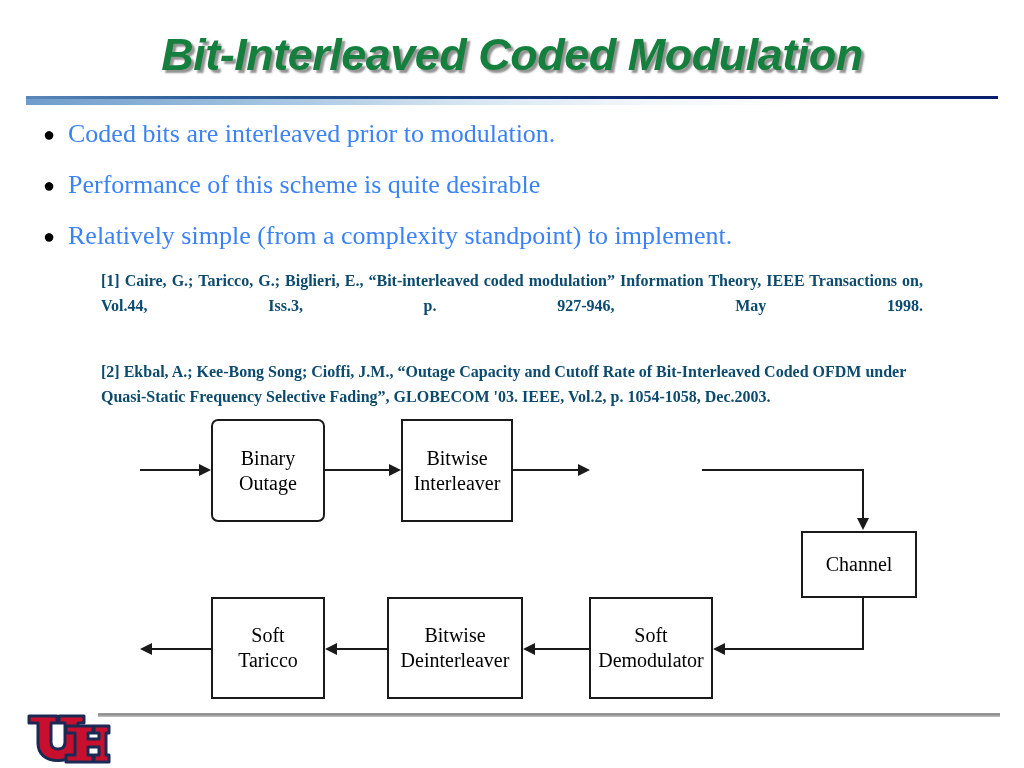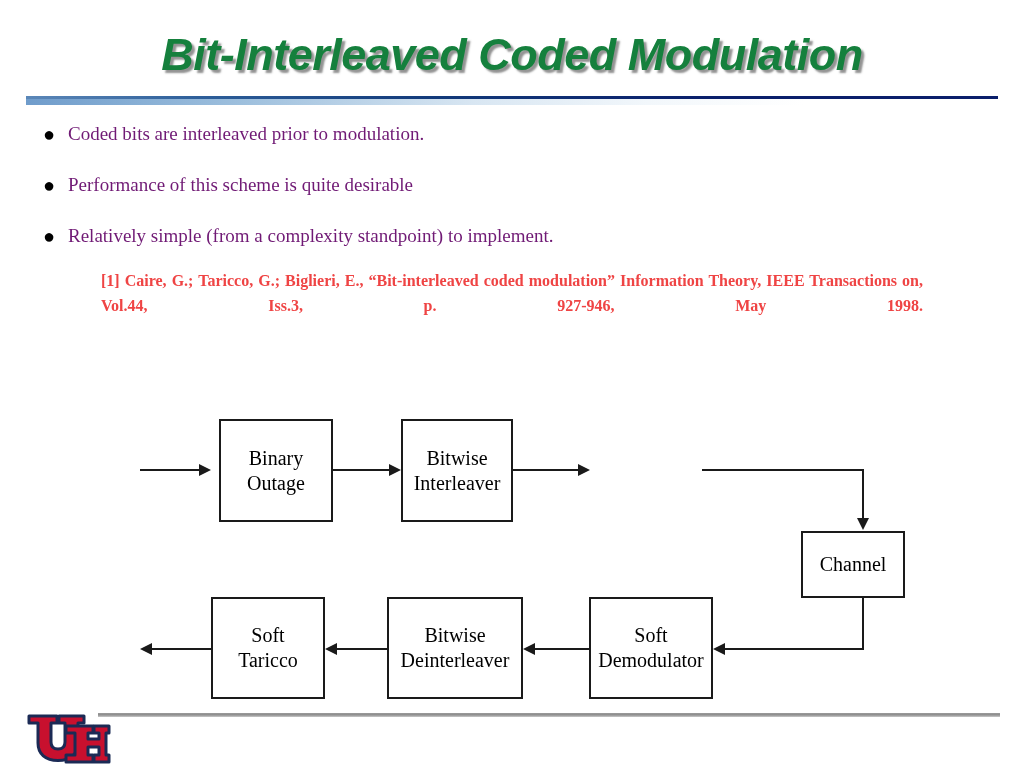--- a/index.html
+++ b/index.html
@@ -77,35 +77,35 @@
     width: 34px;
     flex: 0 0 34px;
     font-size: 20px;
     line-height: 32px;
     color: #000;
     text-align: left;
     padding-left: 9px;
     box-sizing: border-box;
   }
   .bullet-text {
-    font-size: 19px;
+    font-size: 26px;
     line-height: 32px;
-    color: #701a75;
+    color: #3b82f6;
     white-space: nowrap;
   }
 
   
   #refs {
     position: absolute;
     left: 101px;
     top: 268px;
     width: 822px;
     font-weight: bold;
     font-size: 16px;
-    color: #ef4444;
+    color: #0c4a6e;
   }
   .ref {
     text-align: justify;
     line-height: 25px;
     margin-bottom: 16px;
   }
   .ref:last-child { margin-bottom: 0; }
   .ref::after {
     content: "";
     display: inline-block;
@@ -219,28 +219,29 @@
 
     <div class="bullet-row">
       <div class="bullet-mark">●</div>
       <div class="bullet-text">Relatively simple (from a complexity standpoint) to implement.</div>
     </div>
 
   </div>
 
   <div id="refs">
     <div class="ref">[1] Caire, G.; Taricco, G.; Biglieri, E., “Bit-interleaved coded modulation” Information Theory, IEEE Transactions on, Vol.44, Iss.3, p. 927-946, May 1998.</div>
+    <div class="ref noj">[2] Ekbal, A.; Kee-Bong Song; Cioffi, J.M., “Outage Capacity and Cutoff Rate of Bit-Interleaved Coded OFDM under Quasi-Static Frequency Selective Fading”, GLOBECOM '03. IEEE, Vol.2, p. 1054-1058, Dec.2003.</div>
   </div>
 
   <div id="diagram">
 
     <div class="ln h" style="left:140px; top:469px; width:60px;"></div>
     <div class="ah right" style="left:199px; top:464px;"></div>
 
-    <div class="blk" style="left:219px; top:419px; width:114px; height:103px;">
+    <div class="blk" style="left:211px; top:419px; width:114px; height:103px;border-radius:7px;">
       <span>
         <span>Binary</span><br>
         <span>Outage</span>
       </span>
     </div>
 
     <div class="ln h" style="left:325px; top:469px; width:65px;"></div>
     <div class="ah right" style="left:389px; top:464px;"></div>
 
     <div class="blk" style="left:401px; top:419px; width:112px; height:103px;">
@@ -251,21 +252,21 @@
     </div>
 
     <div class="ln h" style="left:513px; top:469px; width:66px;"></div>
     <div class="ah right" style="left:578px; top:464px;"></div>
 
 
     <div class="ln h" style="left:702px; top:469px; width:162px;"></div>
     <div class="ln v" style="left:862px; top:469px; height:50px;"></div>
     <div class="ah down" style="left:857px; top:518px;"></div>
 
-    <div class="blk" style="left:801px; top:531px; width:104px; height:67px;">
+    <div class="blk" style="left:801px; top:531px; width:116px; height:67px;">
       <span>Channel</span>
     </div>
 
     <div class="ln v" style="left:862px; top:598px; height:52px;"></div>
     <div class="ln h" style="left:725px; top:648px; width:139px;"></div>
     <div class="ah left" style="left:713px; top:643px;"></div>
 
     <div class="blk overflow" style="left:589px; top:597px; width:124px; height:102px;">
       <span>
         <span>Soft</span><br>

